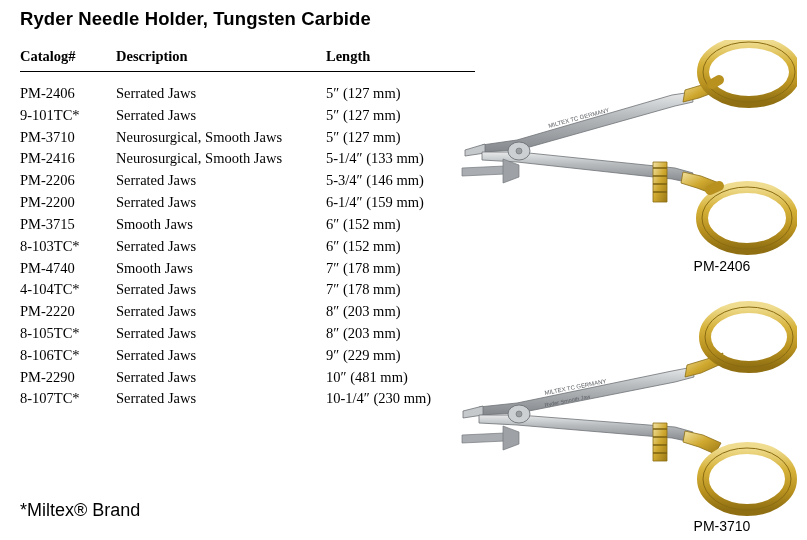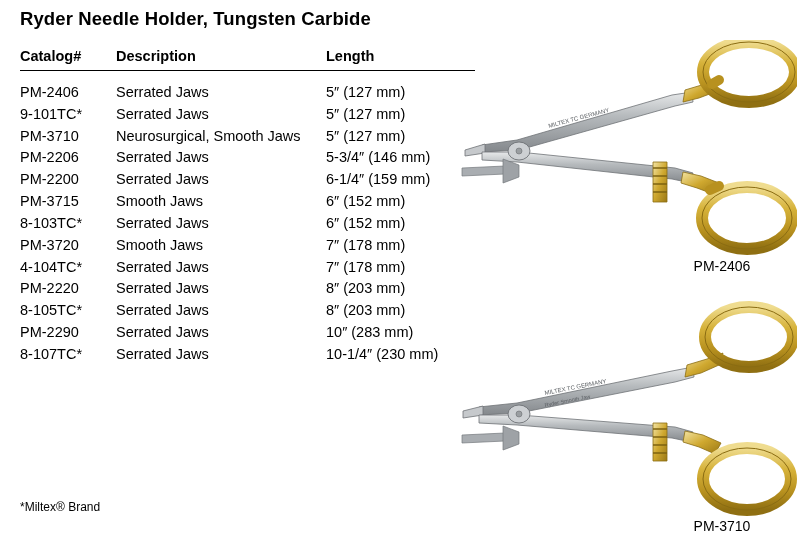--- a/index.html
+++ b/index.html
@@ -28,20 +28,21 @@
     font-weight: bold;
     letter-spacing: 0.1px;
     color: #000;
   }
   
   .table-wrap {
     position: absolute;
     left: 18px;
     top: 48px;
     width: 455px;
+    font-family: Liberation Serif, serif;
   }
   table.catalog {
     border-collapse: collapse;
     width: 455px;
     font-size: 14.5px;
   }
   table.catalog th {
     text-align: left;
     font-weight: bold;
     font-size: 14.5px;
@@ -59,21 +60,21 @@
   .col-desc { width: 210px; margin-left: 36px; }
   .col-len { width: 149px; margin-top: 16px; }
   .cat-cell { white-space: nowrap; }
   .desc-cell { white-space: nowrap; }
   .len-cell { white-space: nowrap; }
   tr.first-row td { padding-top: 13px; }
   .footnote {
     position: absolute;
     left: 18px;
     top: 500px;
-    font-size: 12px;
+    font-size: 18px;
     color: #000;
   }
   
   .fig {
     position: absolute;
   }
   .fig-caption {
     position: absolute;
     font-size: 14px;
     color: #000;
@@ -111,63 +112,73 @@
             <td class="cat-cell">9-101TC*</td>
             <td class="desc-cell">Serrated Jaws</td>
             <td class="len-cell">5″ (127 mm)</td>
           </tr>
           <tr>
             <td class="cat-cell">PM-3710</td>
             <td class="desc-cell">Neurosurgical, Smooth Jaws</td>
             <td class="len-cell">5″ (127 mm)</td>
           </tr>
           <tr>
+            <td class="cat-cell">PM-2416</td>
+            <td class="desc-cell">Neurosurgical, Smooth Jaws</td>
+            <td class="len-cell">5-1/4″ (133 mm)</td>
+          </tr>
+          <tr>
             <td class="cat-cell">PM-2206</td>
             <td class="desc-cell">Serrated Jaws</td>
             <td class="len-cell">5-3/4″ (146 mm)</td>
           </tr>
           <tr>
             <td class="cat-cell">PM-2200</td>
             <td class="desc-cell">Serrated Jaws</td>
             <td class="len-cell">6-1/4″ (159 mm)</td>
           </tr>
           <tr>
             <td class="cat-cell">PM-3715</td>
             <td class="desc-cell">Smooth Jaws</td>
             <td class="len-cell">6″ (152 mm)</td>
           </tr>
           <tr>
             <td class="cat-cell">8-103TC*</td>
             <td class="desc-cell">Serrated Jaws</td>
             <td class="len-cell">6″ (152 mm)</td>
           </tr>
           <tr>
-            <td class="cat-cell">PM-3720</td>
+            <td class="cat-cell">PM-4740</td>
             <td class="desc-cell">Smooth Jaws</td>
             <td class="len-cell">7″ (178 mm)</td>
           </tr>
           <tr>
             <td class="cat-cell">4-104TC*</td>
             <td class="desc-cell">Serrated Jaws</td>
             <td class="len-cell">7″ (178 mm)</td>
           </tr>
           <tr>
             <td class="cat-cell">PM-2220</td>
             <td class="desc-cell">Serrated Jaws</td>
             <td class="len-cell">8″ (203 mm)</td>
           </tr>
           <tr>
             <td class="cat-cell">8-105TC*</td>
             <td class="desc-cell">Serrated Jaws</td>
             <td class="len-cell">8″ (203 mm)</td>
           </tr>
           <tr>
+            <td class="cat-cell">8-106TC*</td>
+            <td class="desc-cell">Serrated Jaws</td>
+            <td class="len-cell">9″ (229 mm)</td>
+          </tr>
+          <tr>
             <td class="cat-cell">PM-2290</td>
             <td class="desc-cell">Serrated Jaws</td>
-            <td class="len-cell">10″ (283 mm)</td>
+            <td class="len-cell">10″ (481 mm)</td>
           </tr>
           <tr>
             <td class="cat-cell">8-107TC*</td>
             <td class="desc-cell">Serrated Jaws</td>
             <td class="len-cell">10-1/4″ (230 mm)</td>
           </tr>
         </tbody>
     </table>
   </div>
 

